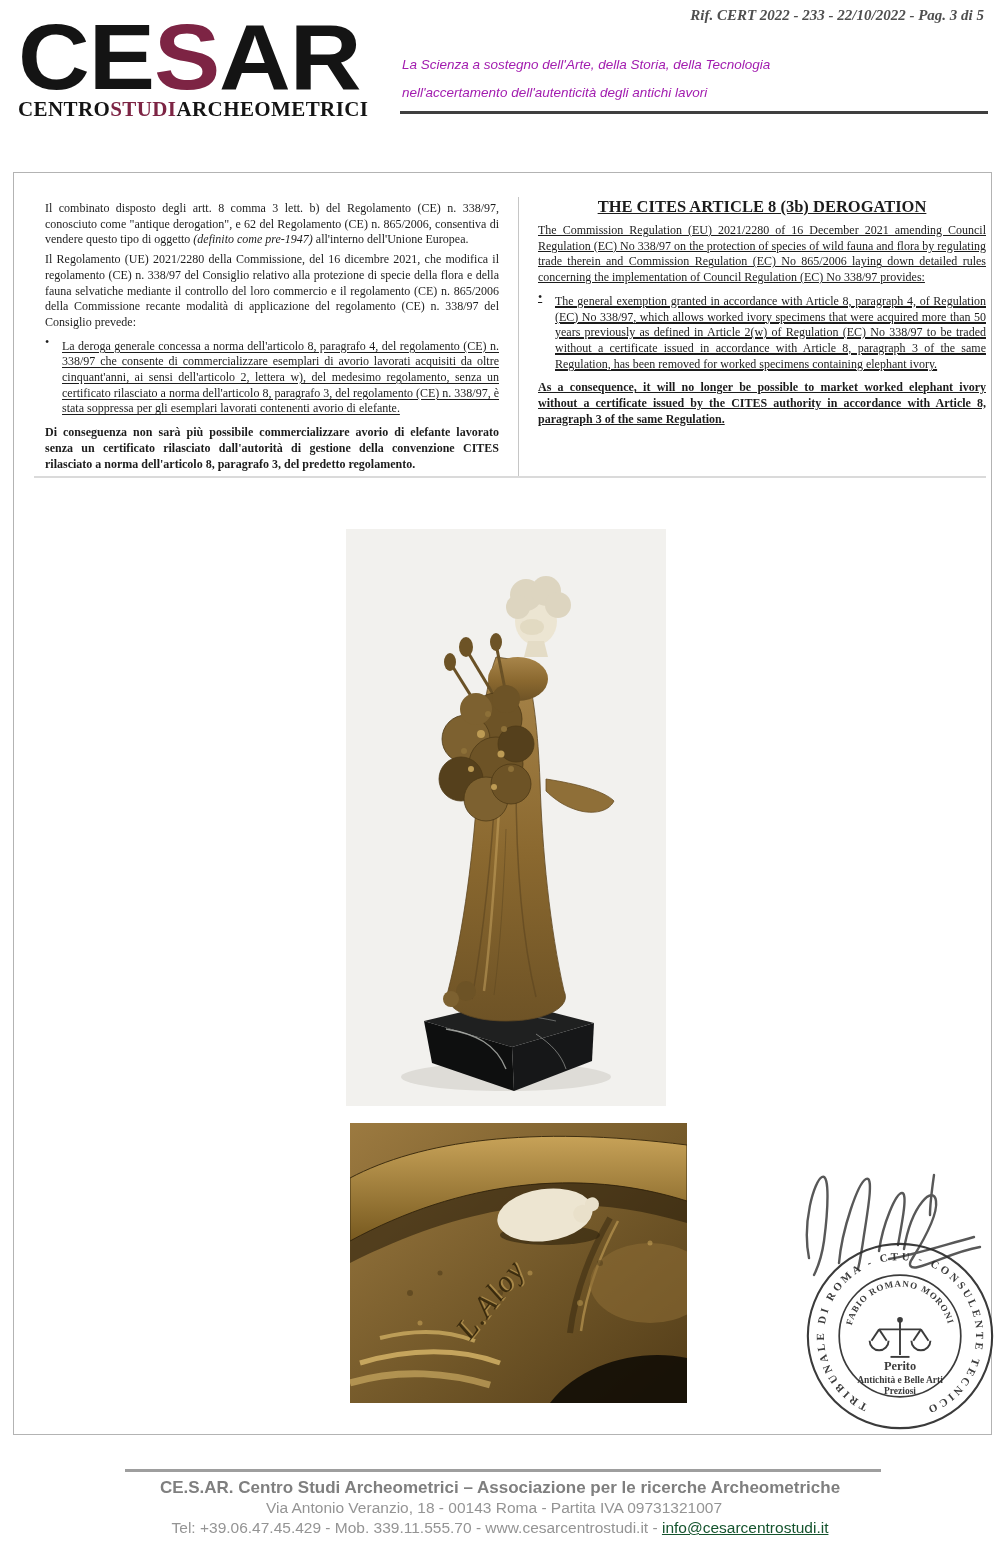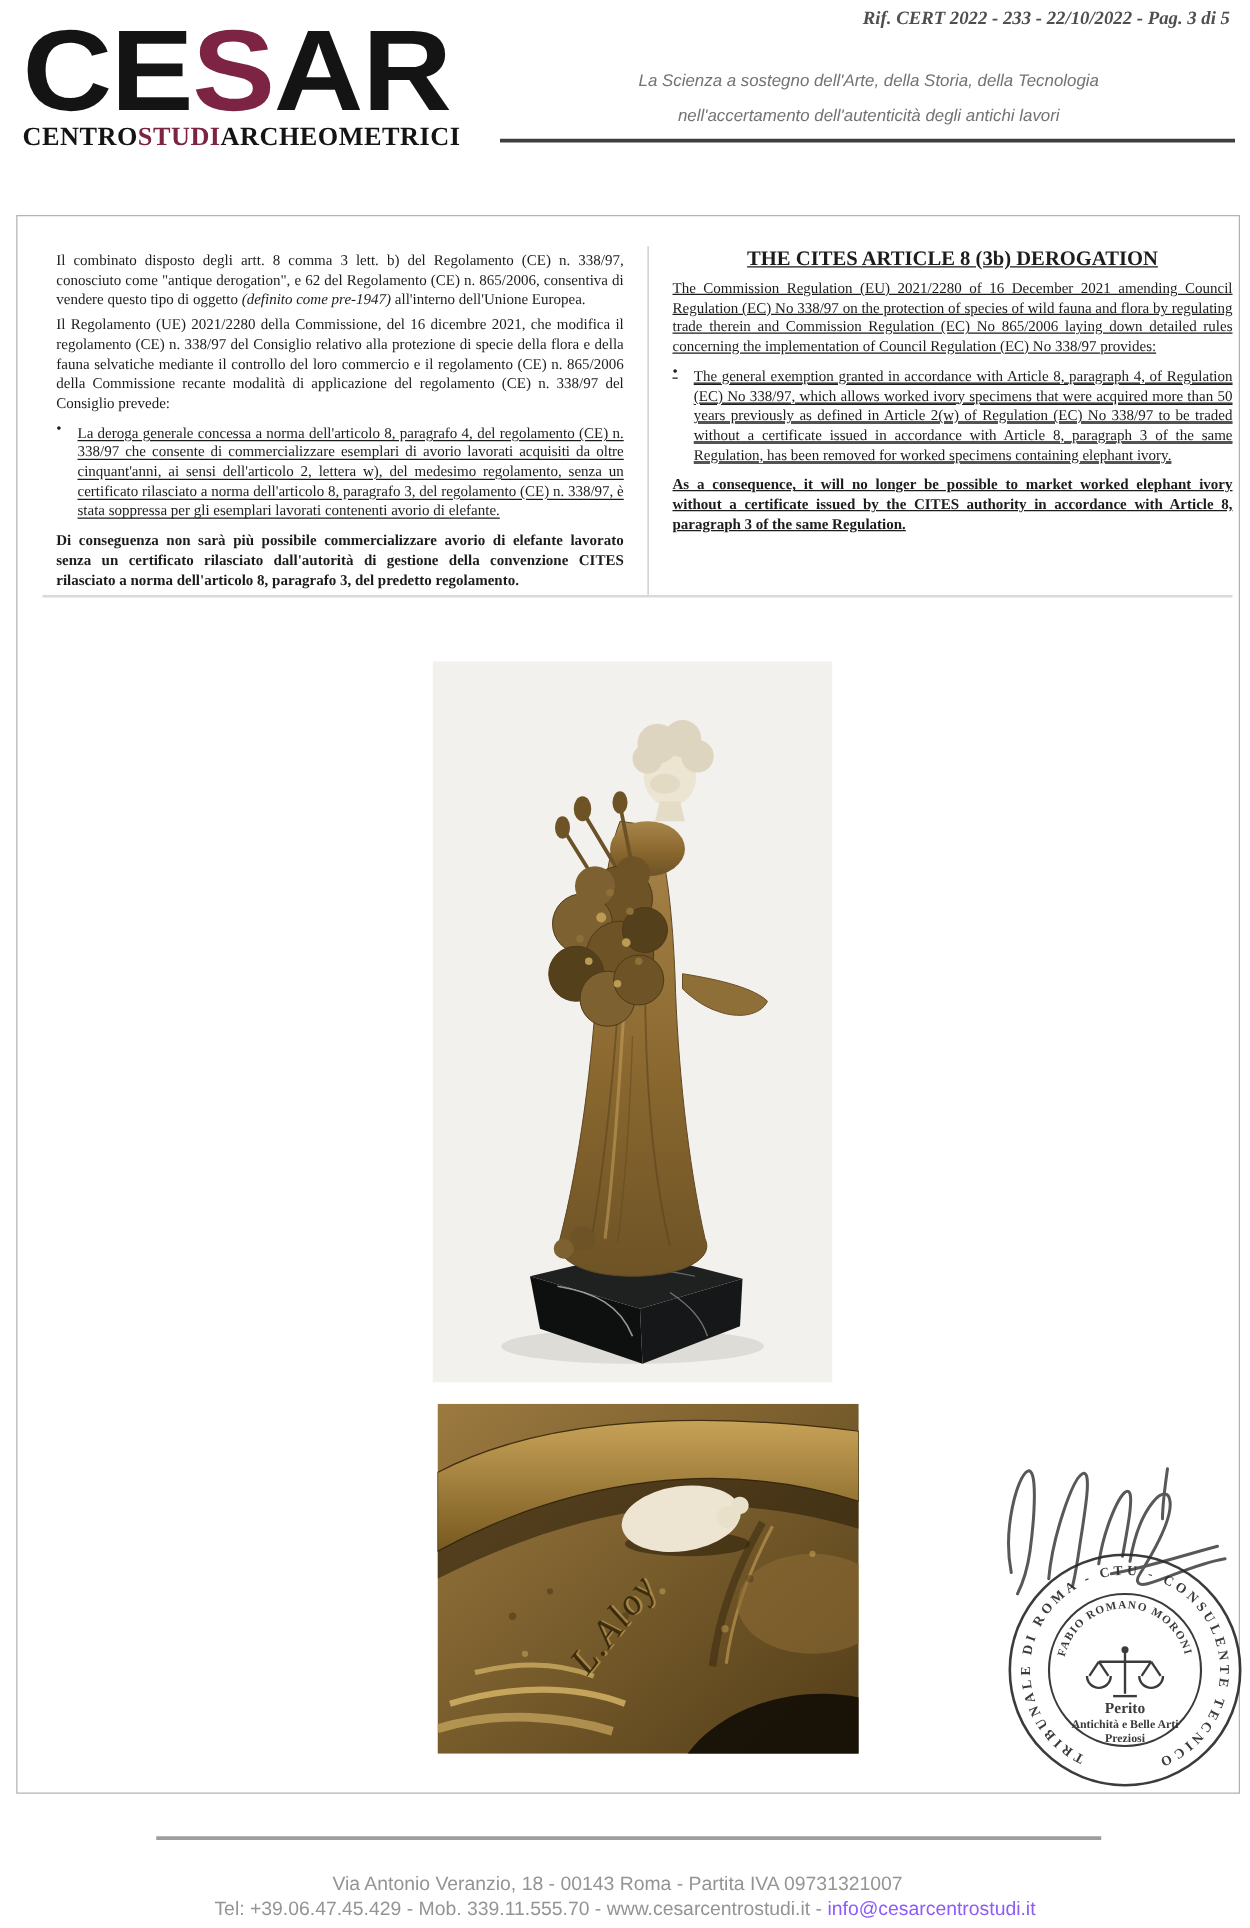--- a/index.html
+++ b/index.html
@@ -7,22 +7,22 @@
         font-family:"Liberation Serif", serif;color:#1c1c1c;}
 
   
   .ref{position:absolute;top:6px;right:16px;font:bold italic 15px/1.2 "Liberation Serif", serif;color:#4f4f4f;}
   .logo{position:absolute;left:18px;top:20px;}
   .logo-main{font-family:"Liberation Sans", sans-serif;font-weight:bold;font-size:92px;line-height:0.82;
              letter-spacing:-1px;color:#141414;display:inline-block;transform:scaleX(1.08);transform-origin:left top;white-space:nowrap;}
   .logo-sub{font-family:Liberation Serif, serif;font-weight:bold;font-size:21px;letter-spacing:.4px;
             color:#141414;margin-top:2px;white-space:nowrap;}
   .maroon{color:#7d2444;}
-  .tagline{position:absolute;left:402px;top:58px;width:586px;text-align:center;
-           font:italic 13.5px/1 "Liberation Sans", sans-serif;color:#737373;}
+  .tagline{position:absolute;left:402px;top:58px;width:586px;
+           font:italic 13.5px/1 "Liberation Sans", sans-serif;color:#a21caf;}
   .tagline div{margin-bottom:14px;}
   .header-rule{position:absolute;left:400px;top:111px;width:588px;height:2.5px;background:#3f3f3f;}
 
   
   .frame{position:absolute;left:13px;top:172px;width:977px;height:1261px;border:1.5px solid #b3b3b3;}
   .col{position:absolute;top:24px;font-size:12px;line-height:15.7px;text-align:justify;}
   .col-it{left:27px;width:462px;}
   .col-en{left:520px;width:456px;text-decoration:underline;}
   .col h2{margin:0 0 6px 0;font-size:16.5px;line-height:20px;text-align:center;font-weight:bold;}
   .col p{margin:4px;}
@@ -44,21 +44,21 @@
   .stamp{position:absolute;left:791px;top:1068px;width:190px;height:190px;}
 
   
   .footer-rule{position:absolute;left:125px;top:1469px;width:756px;height:3px;background:#9e9e9e;}
   .f1{position:absolute;left:0;top:1478px;width:1000px;text-align:center;
       font:bold 17px/1.2 "Liberation Sans", sans-serif;color:#7f7f7f;}
   .f2{position:absolute;left:0;top:1499px;width:988px;text-align:center;
       font:15.5px/1.2 "Liberation Sans", sans-serif;color:#949494;}
   .f3{position:absolute;left:0;top:1519px;width:1000px;text-align:center;
       font:15.5px/1.2 "Liberation Sans", sans-serif;color:#949494;}
-  .email{color:#8b5cf6;cursor:pointer;}
+  .email{text-decoration:underline;color:#14532d;cursor:pointer;}
 </style>
 </head>
 <body>
 
 <div class="page">
 
   <div class="ref">Rif. CERT 2022 - 233 - 22/10/2022 - Pag. 3 di 5</div>
 
   <div class="logo">
     <div class="logo-main"><span>CE</span><span class="maroon">S</span><span>AR</span></div>
@@ -251,16 +251,17 @@
         <path d="M112,105 A 10 10 0 0 0 132,105"></path>
         <line x1="90" y1="122" x2="110" y2="122"></line>
       </g>
       <text x="100" y="136" text-anchor="middle" font-family="Liberation Serif, serif" font-weight="bold" font-size="13" fill="#2b2b2b" opacity="0.92">Perito</text>
       <text x="100" y="149" text-anchor="middle" font-family="Liberation Serif, serif" font-weight="bold" font-size="10" fill="#2b2b2b" opacity="0.92">Antichità e Belle Arti</text>
       <text x="100" y="161" text-anchor="middle" font-family="Liberation Serif, serif" font-weight="bold" font-size="10" fill="#2b2b2b" opacity="0.92">Preziosi</text>
     </svg>
   </div>
 
   <div class="footer-rule"></div>
+  <div class="f1">CE.S.AR.  Centro Studi Archeometrici – Associazione per le ricerche Archeometriche</div>
   <div class="f2">Via Antonio Veranzio, 18  -  00143  Roma  -  Partita IVA 09731321007</div>
   <div class="f3"><span>Tel: +39.06.47.45.429  -  Mob. 339.11.555.70  -  www.cesarcentrostudi.it  - </span><span class="email">info@cesarcentrostudi.it</span></div>
 
 </div>
 
 </body></html>

